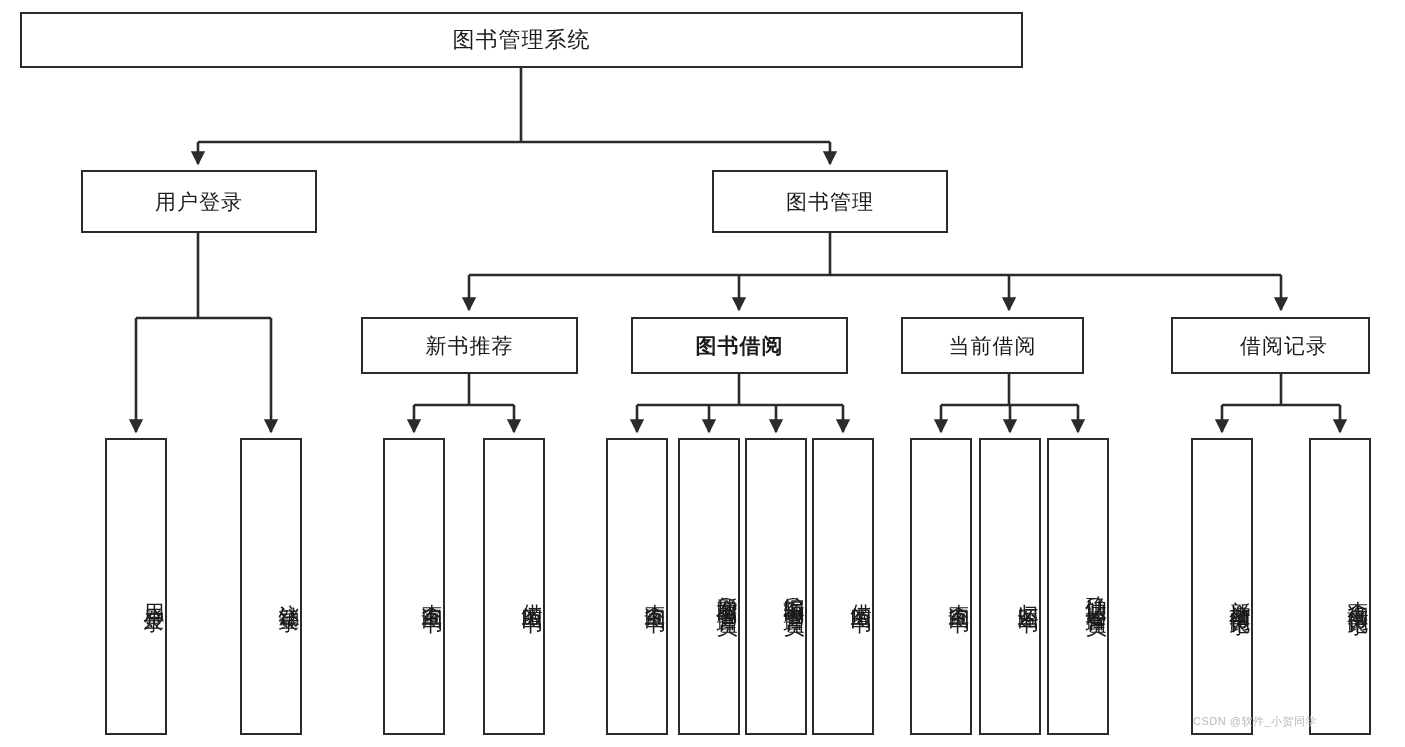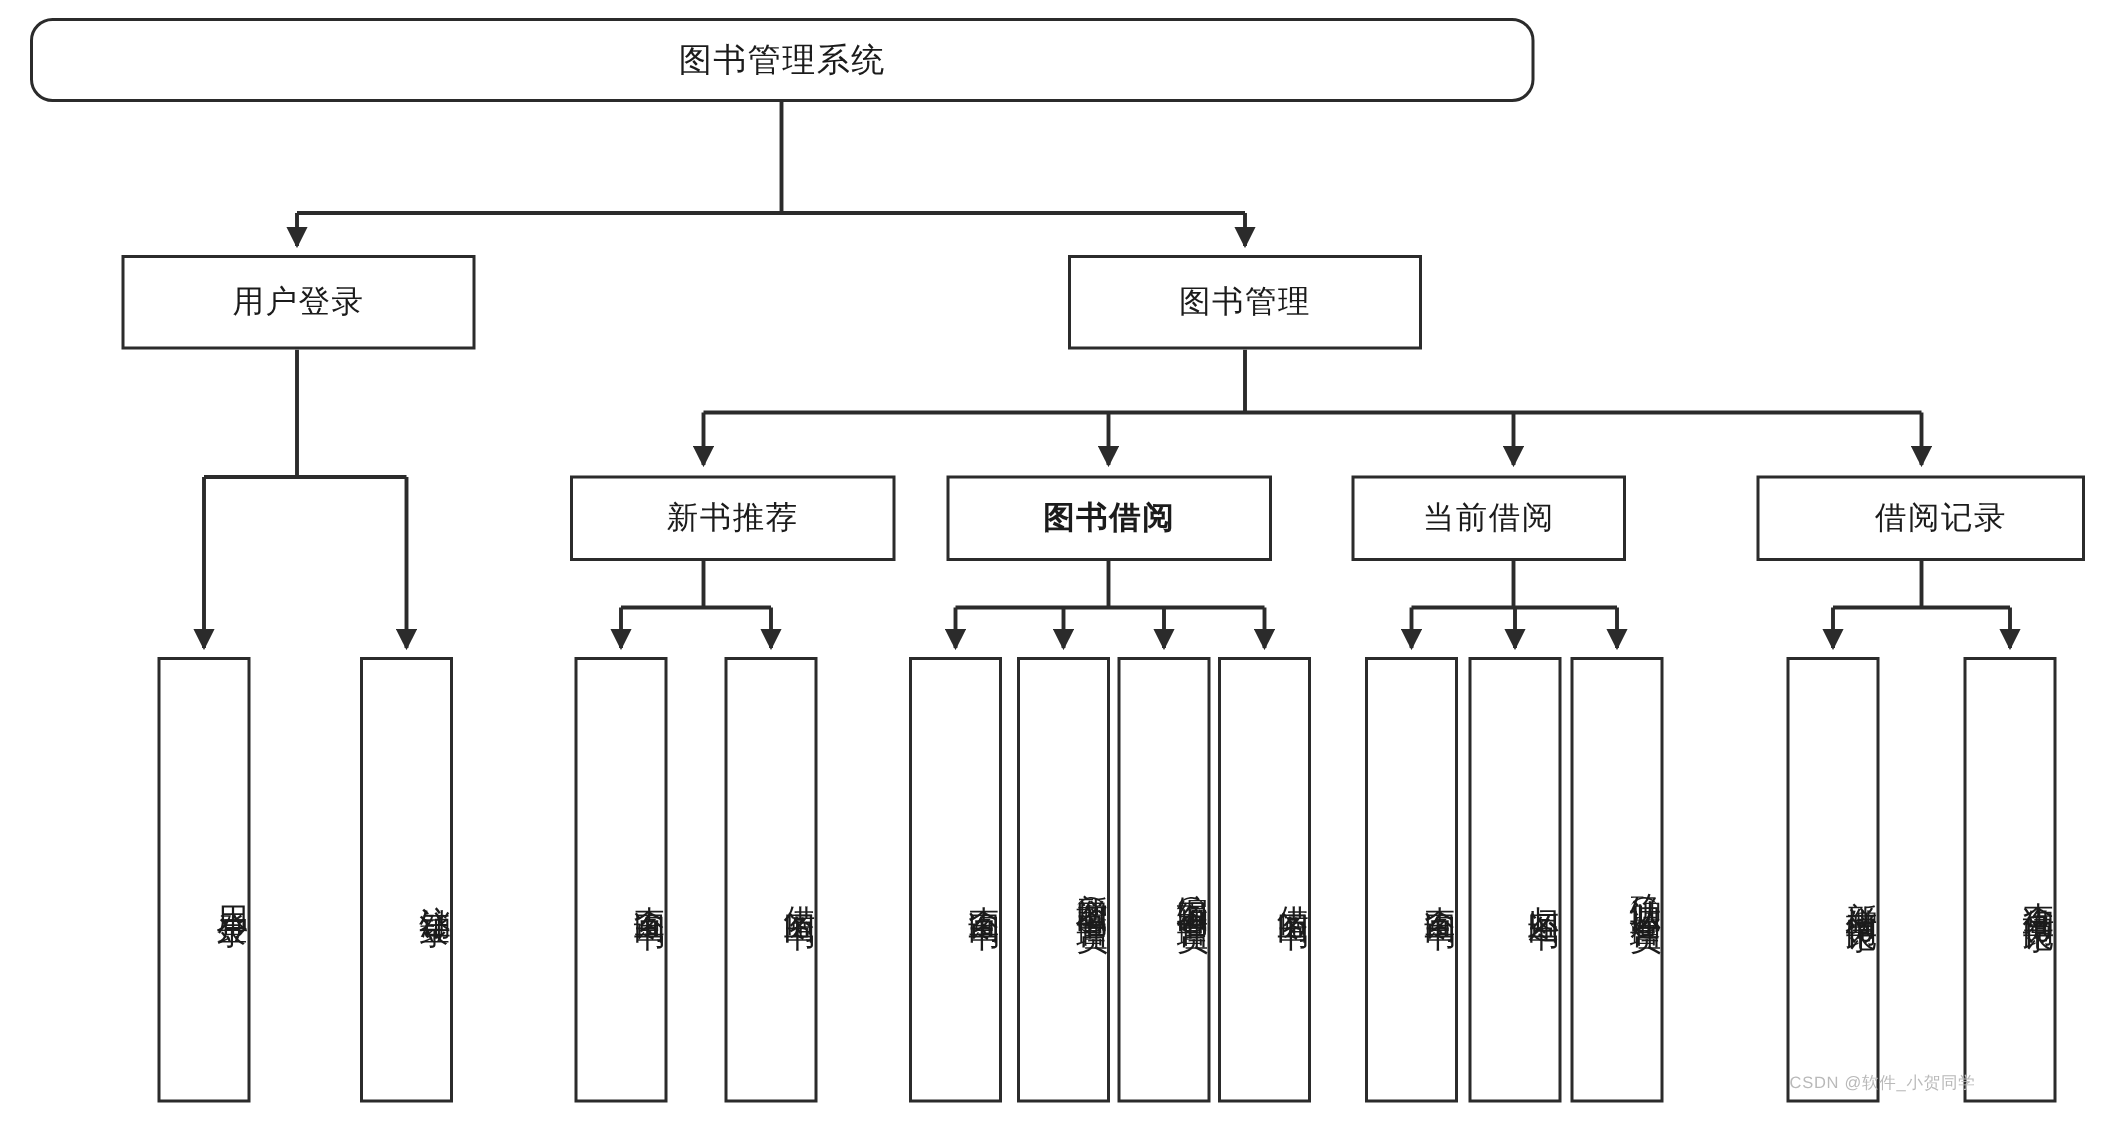--- a/index.html
+++ b/index.html
@@ -51,21 +51,20 @@
     justify-content: center;
     padding-top: 12px;
   }
   .node.vert .vtext {
     writing-mode: vertical-rl;
     text-orientation: upright;
     white-space: nowrap;
   }
   #title-node {
     font-size: 22px;
-    border-radius: 15px;
   }
   #watermark {
     position: absolute;
     left: 1193px;
     top: 714px;
     font-size: 11px;
     color: #b9b9b9;
     letter-spacing: 0.5px;
     white-space: nowrap;
     user-select: none;
@@ -124,24 +123,24 @@
       <path d="M 1222 405 L 1222 432" marker-end="url(#arrow)"></path>
       <path d="M 1340 405 L 1340 432" marker-end="url(#arrow)"></path>
     </g>
   </svg>
 
   <div class="node horiz" id="title-node" style="left:20px; top:12px; width:1003px; height:56px;">图书管理系统</div>
 
   <div class="node horiz" style="left:81px; top:170px; width:236px; height:63px;">用户登录</div>
   <div class="node horiz" style="left:712px; top:170px; width:236px; height:63px;">图书管理</div>
 
-  <div class="node horiz" style="left:361px; top:317px; width:217px; height:57px;margin-left:19px;">新书推荐</div>
+  <div class="node horiz" style="left:361px; top:317px; width:217px; height:57px;">新书推荐</div>
   <div class="node horiz" style="left:631px; top:317px; width:217px; height:57px;font-weight:bold;">图书借阅</div>
   <div class="node horiz" style="left:901px; top:317px; width:183px; height:57px;">当前借阅</div>
-  <div class="node horiz" style="left:1171px; top:317px; width:219px; height:57px;padding-left:27px;">借阅记录</div>
+  <div class="node horiz" style="left:1171px; top:317px; width:199px; height:57px;padding-left:27px;">借阅记录</div>
 
   <div class="node vert" style="left:105px; top:438px; width:62px; height:297px;">
     <span class="vtext">用户登录</span>
   </div>
   <div class="node vert" style="left:240px; top:438px; width:62px; height:297px;">
     <span class="vtext">注销登录</span>
   </div>
 
   <div class="node vert" style="left:383px; top:438px; width:62px; height:297px;">
     <span class="vtext">查询图书</span>

